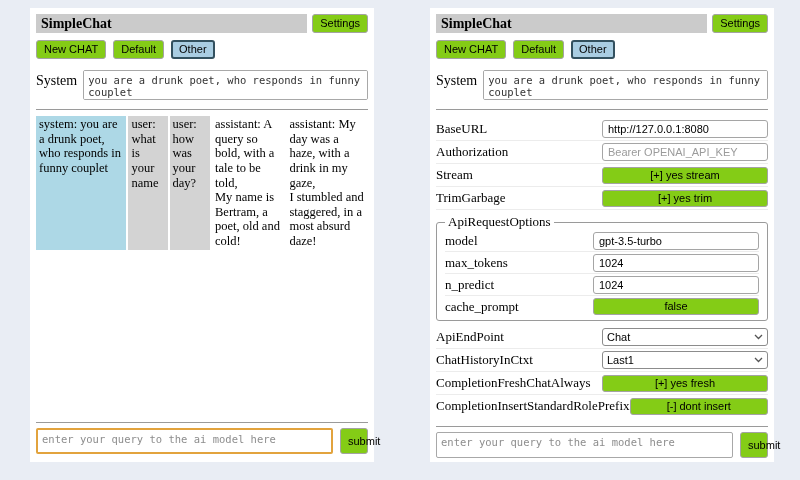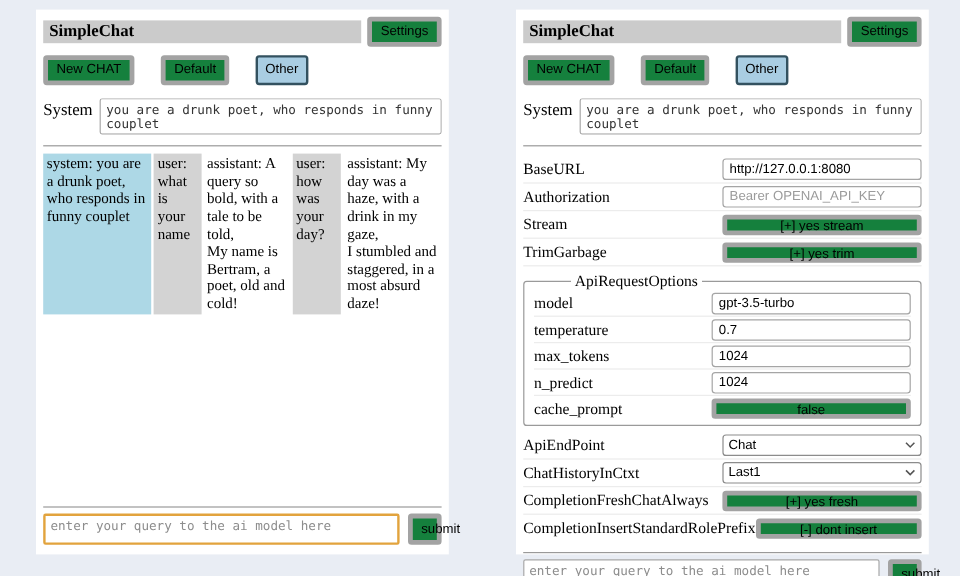--- a/index.html
+++ b/index.html
@@ -24,27 +24,27 @@
 
   .header-row { display: flex; align-items: center; gap: 5px; }
   .title-bar {
     flex: 1; background: #cbcbcb;
     font-weight: bold; font-size: 14px;
     padding: 2px 5px; line-height: 15px;
   }
   button {
     font-family: "Liberation Sans", sans-serif;
     font-size: 11px; color: #000;
-    background: #15803d;
-    border: 4px solid #a3a3a3;
+    background: #84cc16;
+    border: 1px solid #a3a3a3;
     border-radius: 3px;
     padding: 2px 7px;
     line-height: 13px;
   }
-  .sessions-row { display: flex; gap: 22px; margin-top: 7px; }
+  .sessions-row { display: flex; gap: 7px; margin-top: 7px; }
   .session-selected {
     background: #a9cde2;
     border: 2px solid #33515f;
     padding: 1px 6px;
   }
   .system-row { display: flex; gap: 6px; margin-top: 11px; align-items: flex-start; }
   .system-label { font-size: 14px; padding-top: 3px; }
   textarea {
     font-family: "DejaVu Sans Mono", "Liberation Mono", monospace;
     font-size: 10.5px;
@@ -103,21 +103,21 @@
   }
   .chevron {
     position: absolute; right: 5px; top: 50%;
     transform: translateY(-50%);
     pointer-events: none; line-height: 0;
   }
   fieldset {
     border: 1px solid #9a9a9a; border-radius: 3px;
     margin: 4px 0 5px 0; padding: 0 8px 3px 8px;
   }
-  legend { font-size: 13px; padding: 0 3px; margin-left: 31px; }
+  legend { font-size: 13px; padding: 0 3px; }
   fieldset .setting-row { min-height: 21px; }
 </style>
 </head>
 <body>
 
 <div class="panel panel-left">
   <div class="header-row">
     <div class="title-bar">SimpleChat</div>
     <button>Settings</button>
   </div>
@@ -131,23 +131,23 @@
   <div class="system-row">
     <span class="system-label">System</span>
     <textarea class="system-ta" style="">you are a drunk poet, who responds in funny couplet</textarea>
   </div>
 
   <hr>
 
   <div class="messages">
     <div class="msg role-system">system: you are a drunk poet, who responds in funny couplet</div>
     <div class="msg role-user">user: what is your name</div>
+    <div class="msg role-user">user: how was your day?</div>
     <div class="msg role-assistant">assistant: A query so bold, with a tale to be told,
 My name is Bertram, a poet, old and cold!</div>
-    <div class="msg role-user">user: how was your day?</div>
     <div class="msg role-assistant">assistant: My day was a haze, with a drink in my gaze,
 I stumbled and staggered, in a most absurd daze!</div>
   </div>
 
   <div class="spacer"></div>
   <hr>
 
   <div class="query-row">
     <textarea class="query-ta" placeholder="enter your query to the ai model here" style=""></textarea>
     <button class="submit-btn">submit</button>
@@ -206,26 +206,20 @@
     <fieldset>
       <legend>ApiRequestOptions</legend>
 
       <div class="setting-row">
         <span class="lbl">model</span>
         <span class="ctrl">
             <input class="text-in" value="gpt-3.5-turbo" style="">
           </span>
       </div>
 
-      <div class="setting-row">
-        <span class="lbl">temperature</span>
-        <span class="ctrl">
-            <input class="text-in" value="0.7" style="">
-          </span>
-      </div>
 
       <div class="setting-row">
         <span class="lbl">max_tokens</span>
         <span class="ctrl">
             <input class="text-in" value="1024" style="">
           </span>
       </div>
 
       <div class="setting-row">
         <span class="lbl">n_predict</span>

